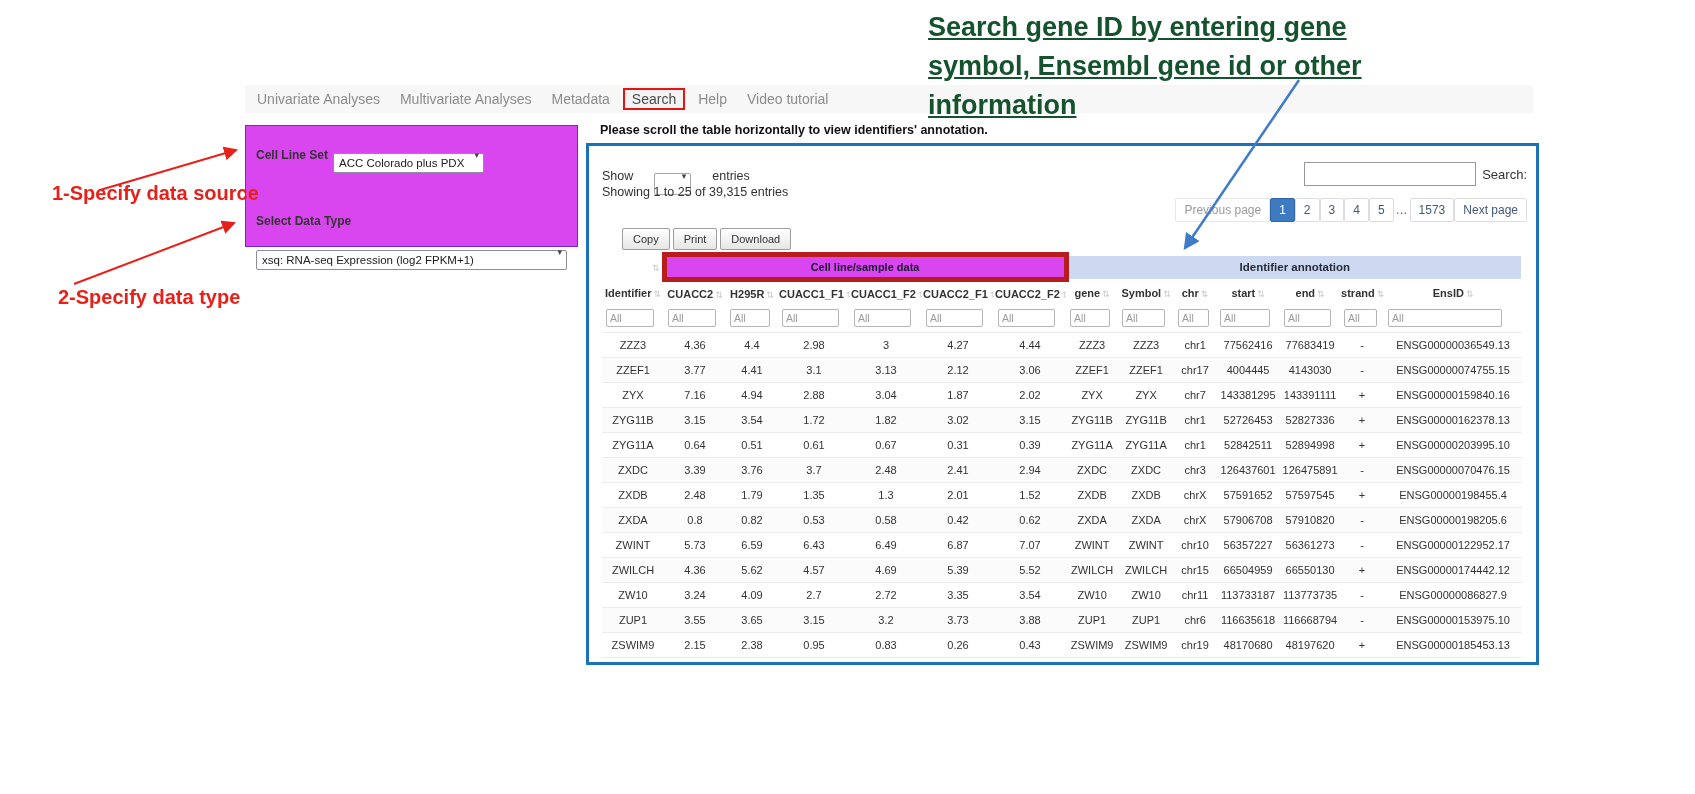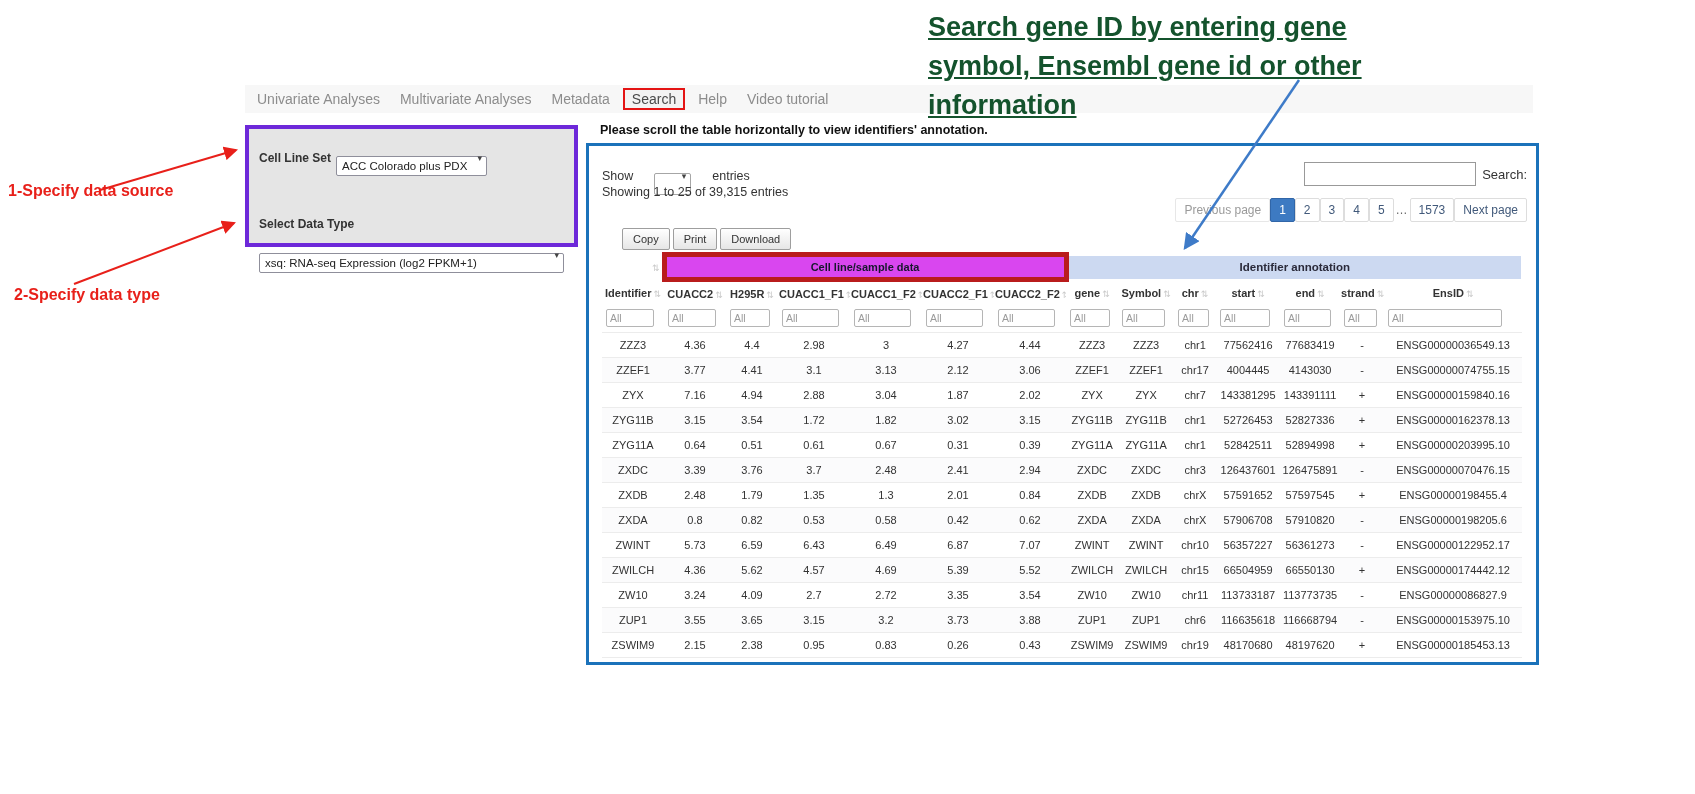--- a/index.html
+++ b/index.html
@@ -10,35 +10,35 @@
   .overlay { position:absolute; left:0; top:0; width:1695px; height:794px; pointer-events:none; z-index:60; }
 
   .blue-note { position:absolute; left:928px; top:8px; width:524px; font-size:27px; font-weight:bold;
                color:#14532d; line-height:1.45; z-index:2;text-decoration:underline; }
 
   .navbar { position:absolute; left:245px; top:85px; width:1288px; height:28px; background:#f7f7f7;
             display:flex; align-items:center; padding-left:2px; }
   .nav-item { font-size:14px; color:#8c8c8c; padding:3px 10px; cursor:pointer; white-space:nowrap; }
   .nav-item.active { color:#4a4a4a; border:2px solid #e41414; padding:1px 7px; margin:12px 3px; background:#f3f3f3; }
 
-  .panel { position:absolute; left:245px; top:125px; width:333px; height:122px; background:#e5e5e5;
-           border:4px solid #6d28d9; padding:11px 10px; }
+  .panel { position:absolute; left:245px; top:125px; width:333px; height:122px; background:#d946ef;
+           border:1px solid #6d28d9; padding:11px 10px; }
   .field-row { display:flex; align-items:center; gap:5px; }
   .field-label { font-size:12px; font-weight:bold; color:#333; white-space:nowrap; }
   .sel { position:relative; display:inline-block; }
   .sel select { appearance:none; -webkit-appearance:none; font-family:"Liberation Sans", sans-serif;
                 font-size:11.5px; color:#222; background:#fff; border:1px solid #8f8f9b; border-radius:2px;
                 padding:2px 18px 2px 5px; height:20px;margin-top:16px; }
   .sel::after { content:"▾"; position:absolute; right:5px; top:50%; transform:translateY(-54%);
                 font-size:9px; color:#444; pointer-events:none; }
   .dt-label { display:block; margin-top:41px; font-size:12px; font-weight:bold; color:#333; }
   .sel.wide { display:block; margin-top:6px; }
   .sel.wide select { width:100%; }
 
-  .red-note { position:absolute; font-size:16px; font-weight:bold; color:#e8201a; z-index:2; white-space:nowrap; }
+  .red-note { position:absolute; font-size:20px; font-weight:bold; color:#e8201a; z-index:2; white-space:nowrap;margin-left:44px; }
   .note1 { left:8px; top:182px; }
   .note2 { left:14px; top:286px; }
 
   .scroll-hint { position:absolute; left:600px; top:123px; font-size:12.5px; font-weight:bold; color:#111; }
 
   .blue-box { position:absolute; left:586px; top:143px; width:953px; height:522px;
               border:3px solid #1b72ba; background:#fff; }
 
   .show-row { position:absolute; left:13px; top:11px; display:flex; align-items:center; gap:21px;
               font-size:12.5px; color:#333; }
@@ -303,21 +303,21 @@
               <td>-</td>
               <td>ENSG00000070476.15</td>
             </tr>
             <tr>
               <td>ZXDB</td>
               <td>2.48</td>
               <td>1.79</td>
               <td>1.35</td>
               <td>1.3</td>
               <td>2.01</td>
-              <td>0.84</td>
+              <td>1.52</td>
               <td>ZXDB</td>
               <td>ZXDB</td>
               <td>chrX</td>
               <td>57591652</td>
               <td>57597545</td>
               <td>+</td>
               <td>ENSG00000198455.4</td>
             </tr>
             <tr>
               <td>ZXDA</td>

